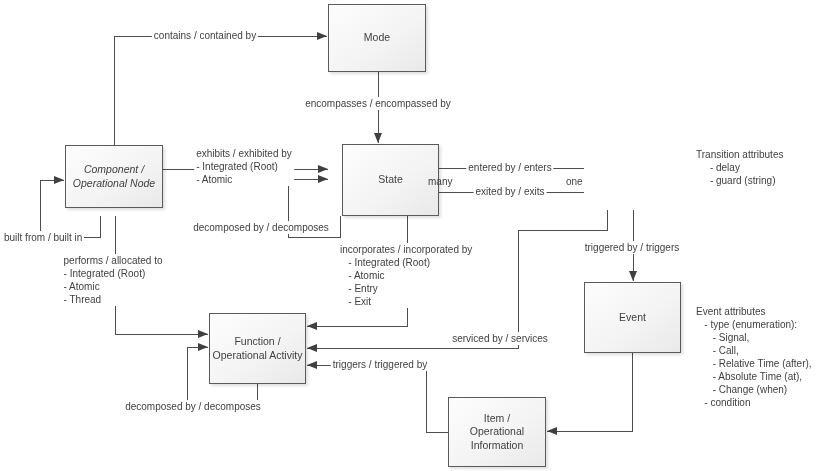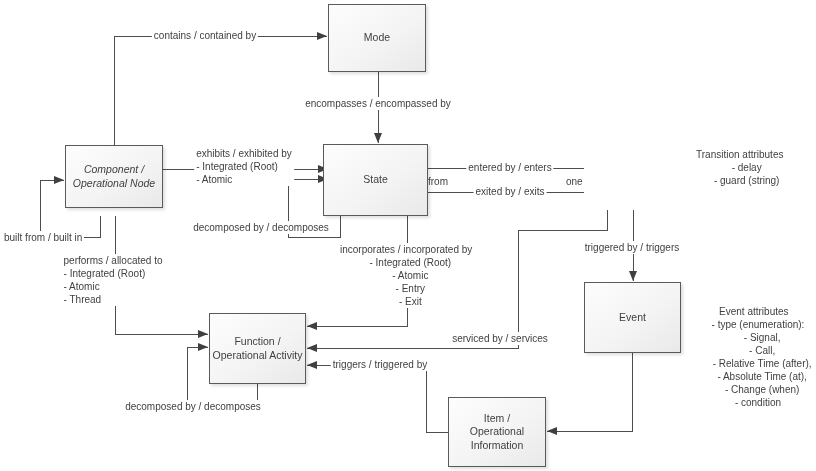--- a/index.html
+++ b/index.html
@@ -16,21 +16,20 @@
     box-shadow:2px 2px 3px rgba(0,0,0,0.13);
     display:flex; align-items:center; justify-content:center;
   }
   .nlabel {
     font-size:10.5px; line-height:1.3; color:#3f3f3f;
     white-space:pre; text-align:center;
   }
   .lbl {
     position:absolute; font-size:10px; line-height:13px; color:#3f3f3f;
     white-space:pre;
-    text-align:center;
   }
   .ctr { transform:translateX(-50%); text-align:left; }
   .bg  { background:#ffffff; padding:0 2px; }
 </style>
 </head>
 <body>
 
 <div class="canvas">
 
   <svg class="wires" width="816" height="471" viewBox="0 0 816 471">
@@ -57,21 +56,21 @@
     </g>
   </svg>
 
   <div class="node" style="left:328px; top:4px; width:98px; height:68px;">
     <span class="nlabel">Mode</span>
   </div>
   <div class="node" style="left:65px; top:145px; width:98px; height:63px;font-style:italic;">
     <span class="nlabel">Component /
 Operational Node</span>
   </div>
-  <div class="node" style="left:323px; top:144px; width:105px; height:72px;">
+  <div class="node" style="left:342px; top:144px; width:97px; height:72px;">
     <span class="nlabel">State</span>
   </div>
   <div class="node" style="left:584px; top:282px; width:97px; height:71px;">
     <span class="nlabel">Event</span>
   </div>
   <div class="node" style="left:209px; top:313px; width:97px; height:71px;">
     <span class="nlabel">Function /
 Operational Activity</span>
   </div>
   <div class="node" style="left:448px; top:397px; width:98px; height:70px;">
@@ -95,21 +94,21 @@
    - Integrated (Root)
    - Atomic
    - Entry
    - Exit</div>
   <div class="lbl ctr bg" style="left:193px; top:400px;">decomposed by / decomposes</div>
   <div class="lbl ctr bg" style="left:500px; top:332px;">serviced by / services</div>
   <div class="lbl ctr bg" style="left:380px; top:358px;">triggers / triggered by</div>
   <div class="lbl ctr bg" style="left:632px; top:241px;">triggered by / triggers</div>
   <div class="lbl ctr bg" style="left:510px; top:161px;">entered by / enters</div>
   <div class="lbl ctr bg" style="left:510px; top:185px;">exited by / exits</div>
-  <div class="lbl" style="left:428px; top:175px;">from</div>
+  <div class="lbl" style="left:428px; top:175px;">many</div>
   <div class="lbl" style="left:566px; top:175px;">one</div>
 
   <div class="lbl" style="left:696px; top:148px;">Transition attributes
      - delay
      - guard (string)</div>
   <div class="lbl" style="left:696px; top:305px;">Event attributes
    - type (enumeration):
       - Signal,
       - Call,
       - Relative Time (after),

